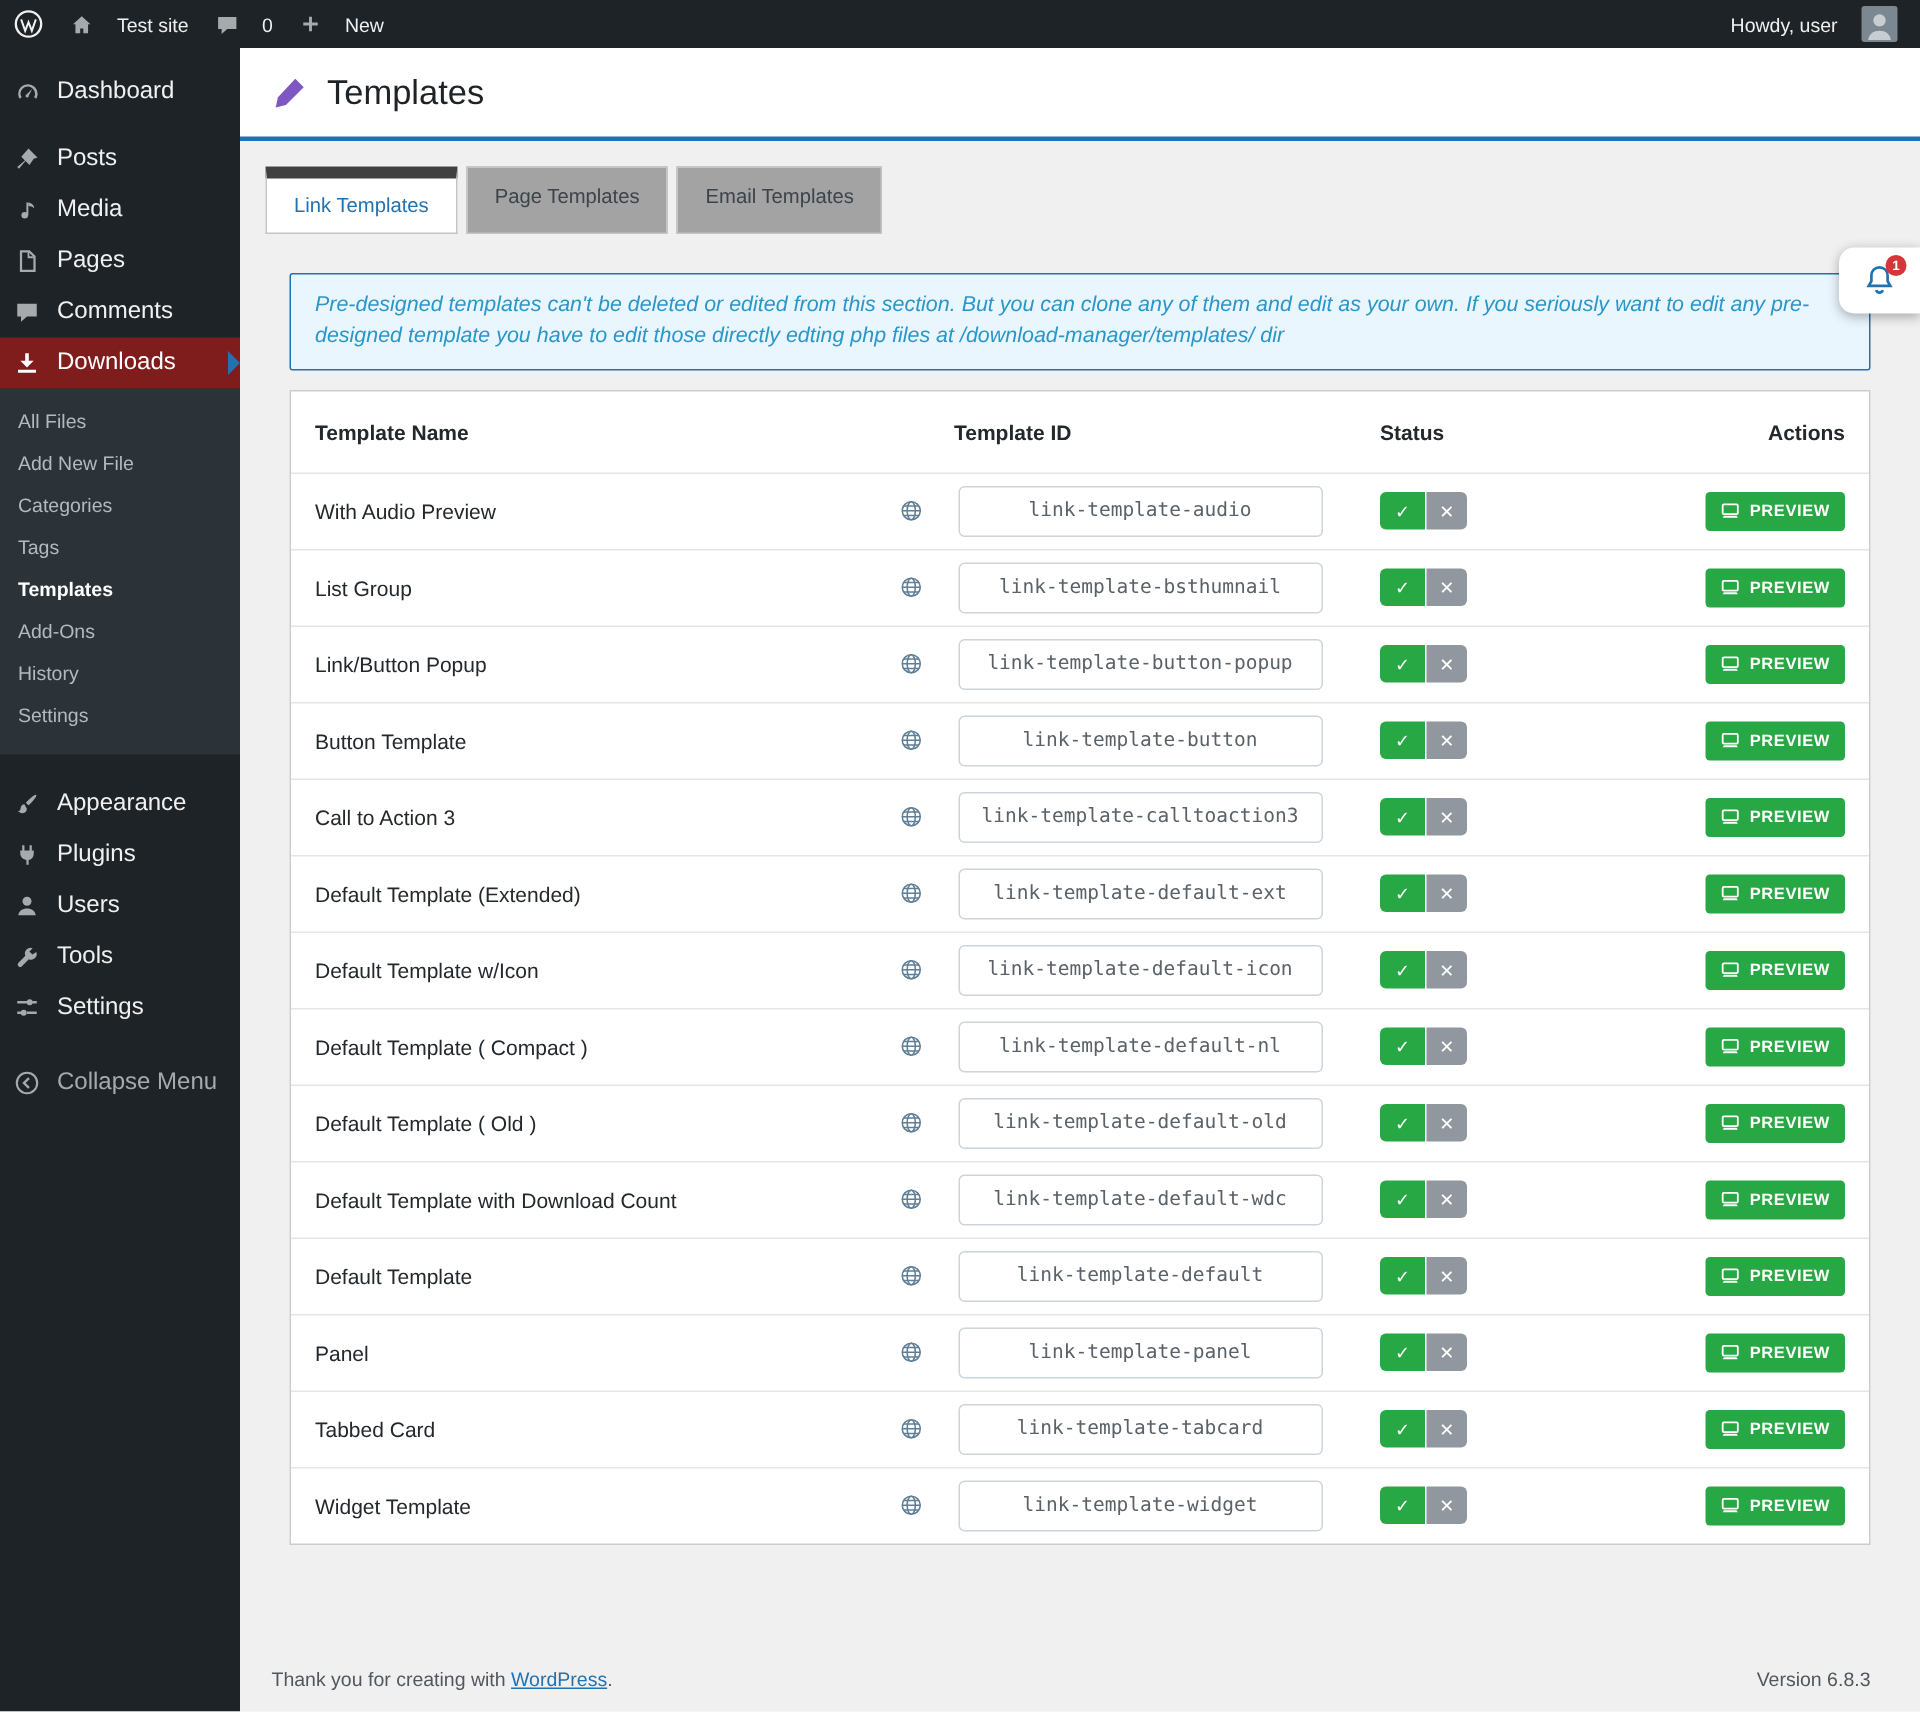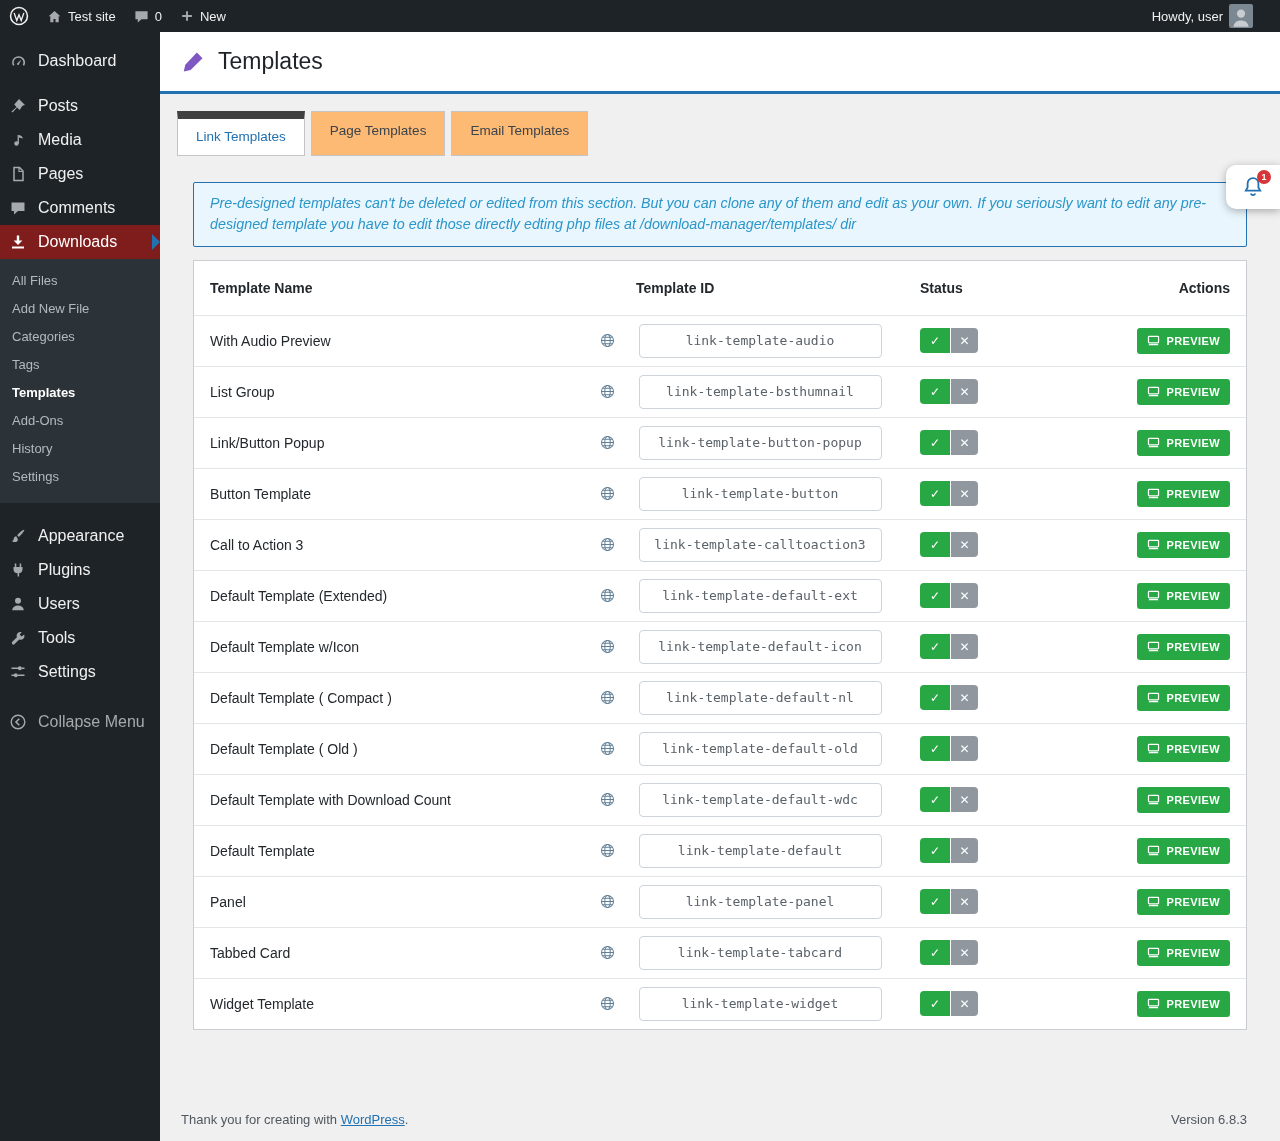--- a/index.html
+++ b/index.html
@@ -2,23 +2,23 @@
 <html><head>
 <meta charset="utf-8">
 <style>
   *{box-sizing:border-box;margin:0;padding:0}
   html,body{width:1280px;height:1141px}
   body{font-family:"Liberation Sans",sans-serif;background:#f0f0f1;color:#1d2327;position:relative;overflow:hidden;font-size:13px}
   a{text-decoration:none;color:inherit}
 
   
   .admin-bar{position:absolute;top:0;left:0;right:0;height:32px;background:#1d2327;color:#f0f0f1;display:flex;align-items:center;z-index:60}
-  .ab-item{display:flex;align-items:center;gap:6px;padding:0 9px;height:32px;color:#f0f0f1;cursor:pointer;font-size:13px}
+  .ab-item{display:flex;align-items:center;gap:16px;padding:0 9px;height:32px;color:#f0f0f1;cursor:pointer;font-size:13px}
   .ab-icon{display:inline-flex;color:#a7aaad}
-  .ab-right{margin-left:auto;display:flex;align-items:center;padding-right:18px}
+  .ab-right{margin-left:auto;display:flex;align-items:center;padding-right:6px}
   .avatar{width:24px;height:24px;background:#7b8791;border-radius:2px;display:inline-flex;align-items:flex-end;justify-content:center;overflow:hidden}
 
   
   .sidebar{position:absolute;top:32px;left:0;width:160px;bottom:0;background:#1d2327;z-index:50}
   .menu{padding-top:12px}
   .menu-sep{height:11px}
   .menu-item{display:flex;align-items:center;gap:10px;padding:7px 8px;color:#f0f0f1;font-size:16px;position:relative;cursor:pointer}
   .mi-icon{width:20px;height:20px;flex:0 0 20px;display:flex;align-items:center;justify-content:center;color:#a7aaad}
   .menu-item.active{background:#7f1d1d;color:#fff}
   .menu-item.active .mi-icon{color:#fff}
@@ -29,21 +29,21 @@
   .submenu-item{padding:7px 12px;font-size:13px;color:#b4b9be;cursor:pointer;line-height:14px}
   .submenu-item.current{color:#fff;font-weight:700}
 
   
   .content{position:absolute;top:32px;left:160px;right:0;bottom:0;background:#f0f0f1;display:flex;flex-direction:column;overflow:hidden}
   .page-header{background:#fff;height:62px;flex:0 0 62px;display:flex;align-items:center;padding:0 21px;border-bottom:3px solid #2271b1}
   .title-icon{display:inline-flex;margin-right:13px}
   .page-title{font-size:23px;font-weight:400;color:#1d2327}
 
   .tabs{display:flex;gap:6px;margin:17px 0 0 17px}
-  .tab{padding:11px 18px;background:#fdba74;border:1px solid #c3c4c7;font-size:13.5px;color:#3c434a;cursor:pointer}
+  .tab{padding:11px 18px;background:#a3a3a3;border:1px solid #c3c4c7;font-size:13.5px;color:#3c434a;cursor:pointer}
   .tab.active{background:#fff;color:#2271b1;border-top:8px solid #404040;padding-top:10px;font-weight:500}
 
   .notice{margin:26px 33px 0;background:#eaf6fd;border:1px solid #2271b1;border-radius:2px;padding:10px 16px;font-style:italic;font-size:14.3px;line-height:1.5;color:#2a96c9}
 
   .table-card{margin:13px 33px 0;background:#fff;border:1px solid #c9cdd1}
   .t-head,.t-row{display:grid;grid-template-columns:1fr 58px 248px 246px 100px;align-items:center;padding:0 16px}
   .t-head{height:54px;font-weight:700;font-size:14px;color:#23282d}
   .t-row{height:51px;border-top:1px solid #e4e7ea;font-size:14px;color:#23282d}
   .col-globe{display:flex;justify-content:center;color:#5f7f96}
   .col-id{display:flex;justify-content:center}

